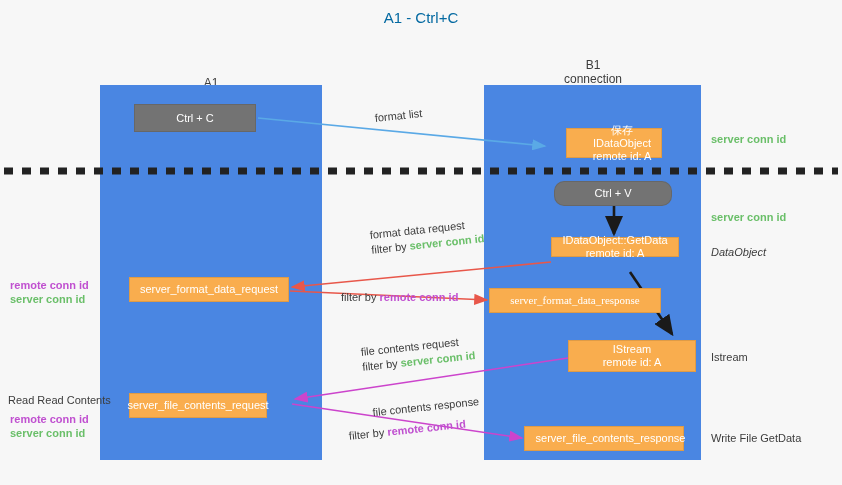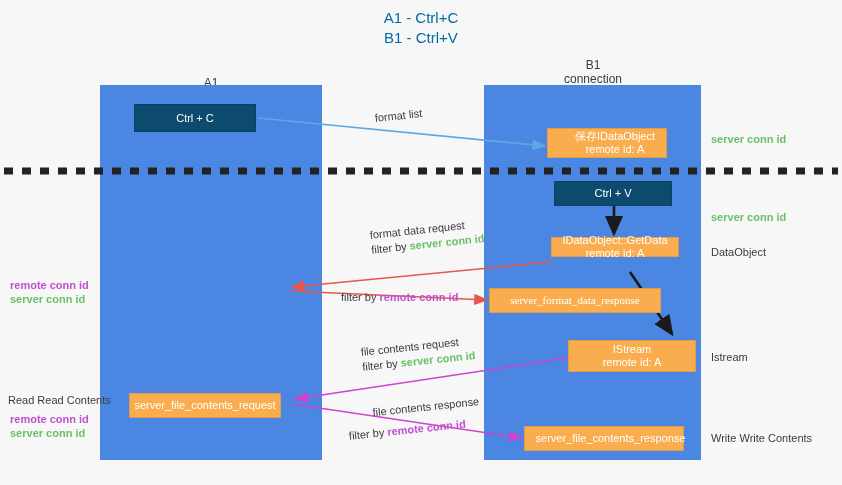--- a/index.html
+++ b/index.html
@@ -57,21 +57,21 @@
     display: flex;
     flex-direction: column;
     align-items: center;
     justify-content: center;
     color: #ffffff;
     font-size: 11px;
     line-height: 13px;
     text-align: center;
     border: 1px solid rgba(0,0,0,0.10);
   }
-  .node.green  { background: #0c4a6e; }
+  .node.green  { background: #737373; }
   .node.orange { background: #f9ad4e; }
 
   
   .note {
     font-size: 11px;
     line-height: 14px;
     color: #3c3c3c;
     white-space: nowrap;
   }
   .note.bold { font-weight: bold; }
@@ -95,21 +95,20 @@
     height: 8px;
   }
 </style>
 </head>
 <body>
 
 <div id="diagram">
 
   <div class="abs title">
     <div>A1 - Ctrl+C</div>
-    <div>B1 - Ctrl+V</div>
   </div>
 
   <div class="abs col-header" style="left:131px; top:40px;margin-top:36px;">
     <div>A1</div>
     <div>remote</div>
   </div>
   <div class="abs col-header" style="left:513px; top:58px;">
     <div>B1</div>
     <div>connection</div>
   </div>
@@ -149,45 +148,48 @@
   </svg>
 
   <svg class="abs" id="divider">
     <line x1="4" y1="4" x2="838" y2="4" stroke="#222222" stroke-width="7" stroke-dasharray="9 9" stroke-linecap="butt"></line>
   </svg>
 
   <div class="abs node green" style="left:134px; top:104px; width:122px; height:28px;">
     <div>Ctrl + C</div>
   </div>
 
-  <div class="abs node orange" style="left:547px; top:128px; width:120px; height:30px;padding-left:16px;">
+  <div class="abs node orange" style="left:566px; top:128px; width:96px; height:30px;padding-left:16px;">
     <div>保存IDataObject</div>
     <div>remote id: A</div>
   </div>
 
-  <div class="abs node green" style="left:554px; top:181px; width:118px; height:25px;">
+  <div class="abs node green" style="left:554px; top:181px; width:118px; height:25px;border-radius:10px;">
     <div>Ctrl + V</div>
   </div>
 
   <div class="abs node orange" style="left:551px; top:237px; width:128px; height:20px;">
     <div>IDataObject::GetData</div>
     <div>remote id: A</div>
   </div>
 
+  <div class="abs node orange" style="left:129px; top:277px; width:160px; height:25px;">
+    <div>server_format_data_request</div>
+  </div>
 
   <div class="abs node orange" style="left:489px; top:288px; width:172px; height:25px;font-family:Liberation Serif, serif;">
     <div>server_format_data_response</div>
   </div>
 
   <div class="abs node orange" style="left:568px; top:340px; width:128px; height:32px;">
     <div>IStream</div>
     <div>remote id: A</div>
   </div>
 
-  <div class="abs node orange" style="left:129px; top:393px; width:152px; height:25px;">
+  <div class="abs node orange" style="left:129px; top:393px; width:138px; height:25px;">
     <div>server_file_contents_request</div>
   </div>
 
   <div class="abs node orange" style="left:524px; top:426px; width:160px; height:25px;padding-left:13px;">
     <div>server_file_contents_response</div>
   </div>
 
   <div class="abs edge-label rot-up6" style="left:374px; top:111px;">
     <span>format list</span>
   </div>
@@ -229,19 +231,19 @@
   </div>
   <div class="abs" style="left:10px; top:412px;">
     <div class="note bold purple-txt">remote conn id</div>
     <div class="note bold green-txt">server conn id</div>
   </div>
 
   <div class="abs note bold green-txt" style="left:711px; top:132px;">server conn id</div>
 
   <div class="abs note bold green-txt" style="left:711px; top:210px;">server conn id</div>
 
-  <div class="abs note" style="left:711px; top:245px;">DataObject</div>
+  <div class="abs note" style="left:711px; top:245px;font-style:italic;">DataObject</div>
 
   <div class="abs note" style="left:711px; top:350px;">Istream</div>
 
-  <div class="abs note" style="left:711px; top:431px;">Write Write Contents</div>
+  <div class="abs note" style="left:711px; top:431px;">Write File GetData</div>
 
 </div>
 
 </body></html>

